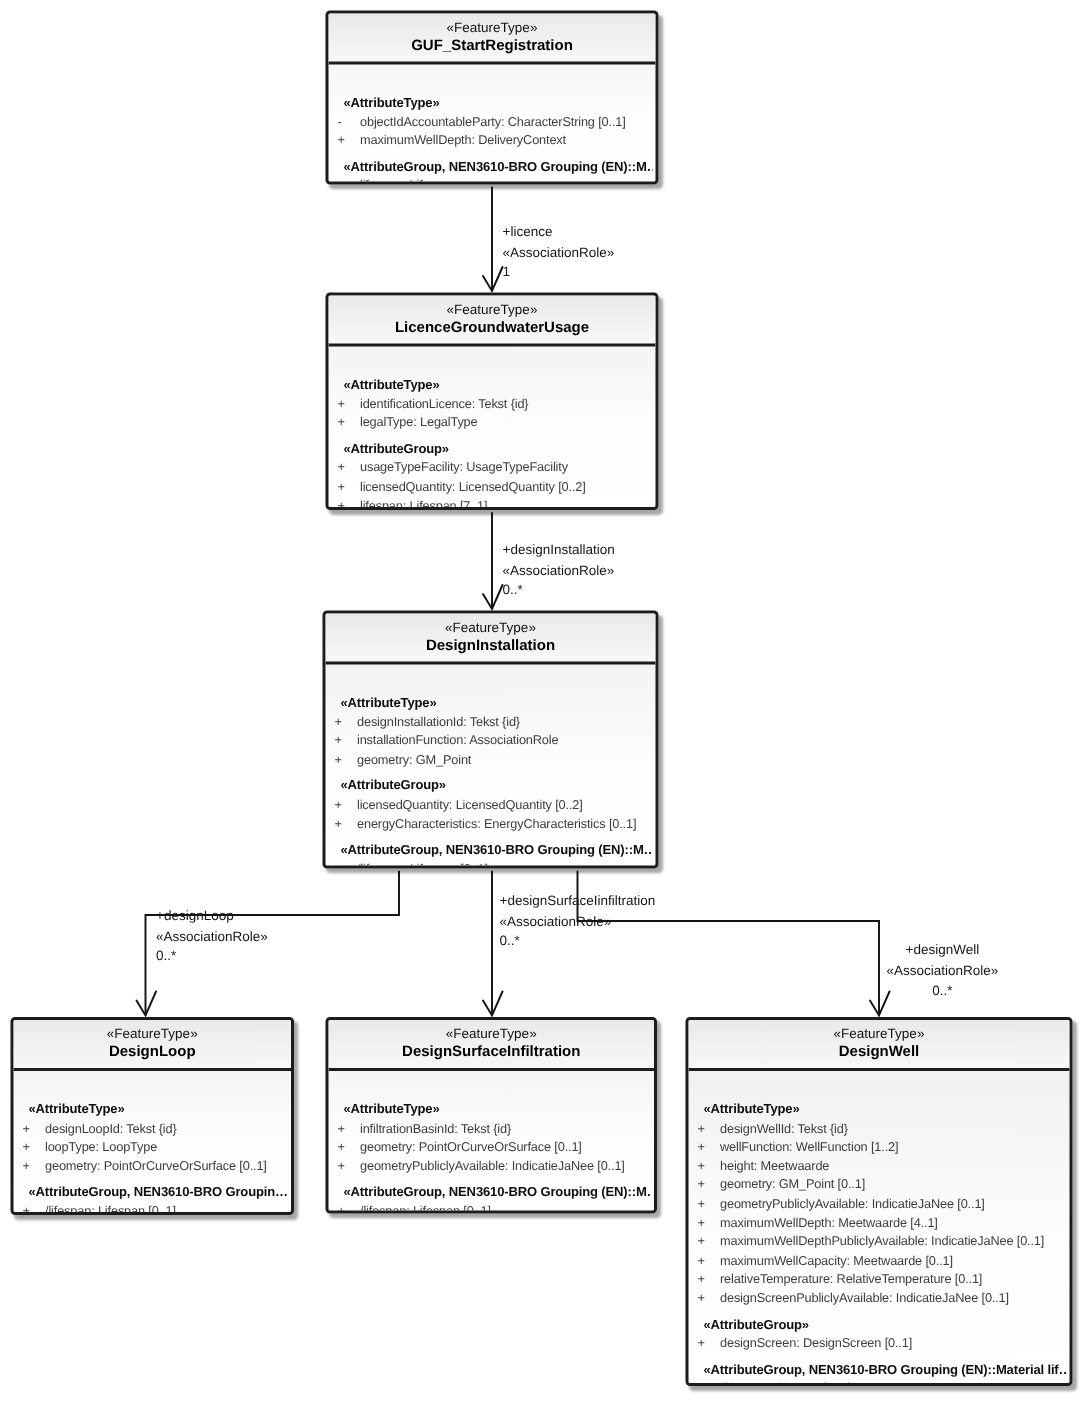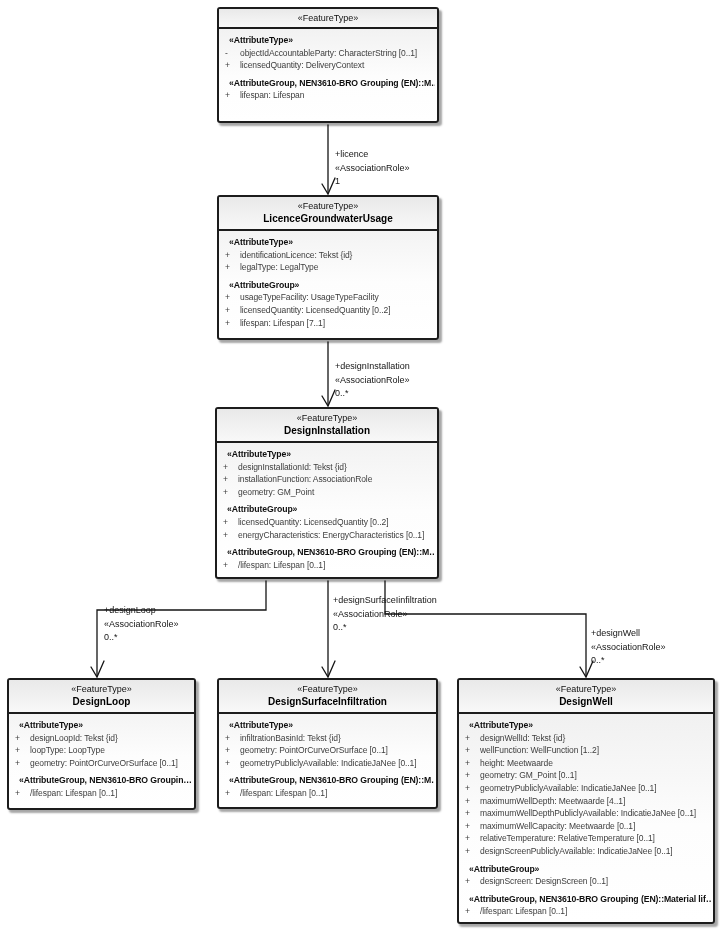--- a/index.html
+++ b/index.html
@@ -7,21 +7,21 @@
           font-family:"Liberation Sans",sans-serif;overflow:hidden;}
   #wires{position:absolute;left:0;top:0;width:728px;height:938px;}
 
   .uml-class{position:absolute;border:2px solid #1c1c1c;border-radius:3px;
              background:linear-gradient(180deg,#ededed 0%,#fdfdfd 60%,#ffffff 100%);
              box-shadow:2.5px 3px 2px rgba(0,0,0,0.35);overflow:hidden;box-sizing:border-box;}
   .cls-head{text-align:center;border-bottom:2px solid #1c1c1c;padding:3px 2px 3px;
             background:linear-gradient(180deg,#e9e9e9,#f8f8f8);}
   .cls-stereo{font-size:9px;line-height:12px;color:#111111;}
   .cls-name{font-size:10px;line-height:14px;font-weight:bold;color:#000000;}
-  .cls-body{padding:5px 2px 0 5px;}
+  .cls-body{padding:19px 2px 0 5px;}
   .row{font-size:8.5px;letter-spacing:-0.1px;line-height:12.6px;height:12.6px;
        white-space:nowrap;color:#3d3d3d;overflow:hidden;}
   .row.group{font-weight:bold;color:#0e0e0e;margin-top:5px;padding-left:5px;font-size:8.7px;}
   .row.group:first-child{margin-top:0;}
   .row .prefix{display:inline-block;width:15px;padding-left:1px;color:#3d3d3d;}
   .assoc-label{position:absolute;font-size:9px;line-height:13.5px;color:#141414;white-space:nowrap;}
 </style>
 </head>
 <body>
 
@@ -36,25 +36,26 @@
     <path d="M91,667 L97,677 L104,661"></path>
     <path d="M328,581 L328,676"></path>
     <path d="M322,667 L328,677 L335,661"></path>
     <path d="M385,581 L385,614 L586,614 L586,676"></path>
     <path d="M580,667 L586,677 L593,661"></path>
   </svg>
 
   <div class="uml-class" style="left:217px;top:7px;width:222px;height:116px;">
     <div class="cls-head">
       <div class="cls-stereo">«FeatureType»</div>
+      <div class="cls-name">GUF_StartRegistration</div>
     </div>
     <div class="cls-body">
         <div class="row group">«AttributeType»</div>
         <div class="row attr"><span class="prefix">-</span><span>objectIdAccountableParty: CharacterString [0..1]</span></div>
-        <div class="row attr"><span class="prefix">+</span><span>licensedQuantity: DeliveryContext</span></div>
+        <div class="row attr"><span class="prefix">+</span><span>maximumWellDepth: DeliveryContext</span></div>
         <div class="row group">«AttributeGroup, NEN3610-BRO Grouping (EN)::M…</div>
         <div class="row attr"><span class="prefix">+</span><span>lifespan: Lifespan</span></div>
       </div>
   </div>
 
   <div class="uml-class" style="left:217px;top:195px;width:222px;height:145px;">
     <div class="cls-head">
       <div class="cls-stereo">«FeatureType»</div>
       <div class="cls-name">LicenceGroundwaterUsage</div>
     </div>
@@ -158,19 +159,19 @@
     <div>«AssociationRole»</div>
     <div>0..*</div>
   </div>
 
   <div class="assoc-label" style="left:333px;top:594px;">
     <div>+designSurfaceIinfiltration</div>
     <div>«AssociationRole»</div>
     <div>0..*</div>
   </div>
 
-  <div class="assoc-label" style="left:591px;top:627px;">
+  <div class="assoc-label" style="left:591px;top:627px;text-align:center;">
     <div>+designWell</div>
     <div>«AssociationRole»</div>
     <div>0..*</div>
   </div>
 
 </div>
 
 </body></html>

